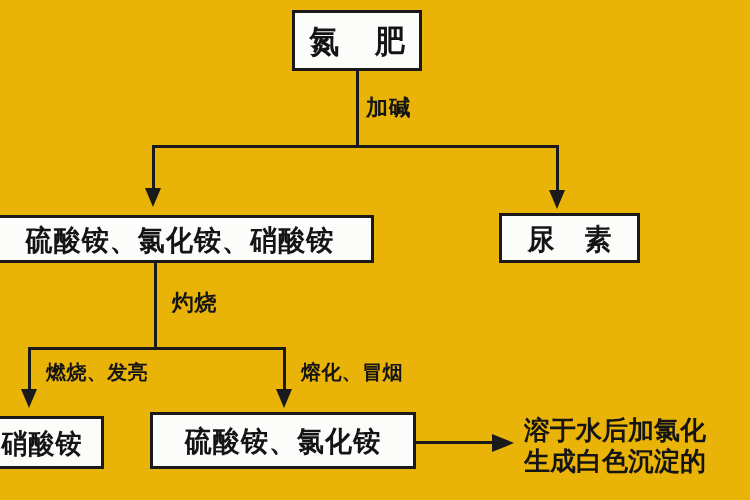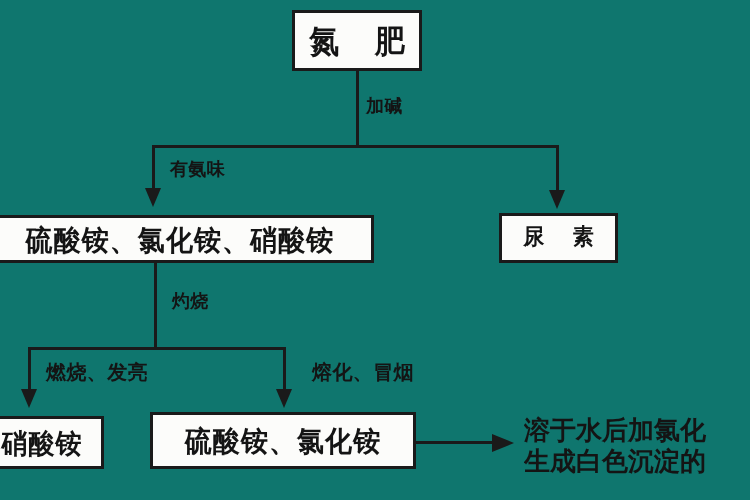--- a/index.html
+++ b/index.html
@@ -8,21 +8,21 @@
     padding: 0;
     background: #ffffff;
   }
   body {
     font-family: "DejaVu Sans", "Liberation Sans", sans-serif;
   }
   #canvas {
     position: relative;
     width: 750px;
     height: 500px;
-    background: #0f766e;
+    background: #eab308;
     overflow: hidden;
   }
 
   
   .node {
     position: absolute;
     box-sizing: border-box;
     border: 3px solid #1a1a1a;
     background: #fcfcfa;
     display: flex;
@@ -46,25 +46,24 @@
     letter-spacing: 0.42em;
     text-indent: 0.42em;
   }
   #node-ammonium-salts {
     left: -14px;  top: 215px;
     width: 388px; height: 48px;
     font-size: 27px;
   }
   #node-urea {
     left: 499px;  top: 213px;
-    width: 119px; height: 50px;
-    font-size: 21px;
+    width: 141px; height: 50px;
+    font-size: 27px;
     letter-spacing: 0.38em;
     text-indent: 0.38em;
-    font-family: Liberation Mono, monospace;
   }
   #node-ammonium-nitrate {
     left: -20px;  top: 416px;
     width: 124px; height: 53px;
     font-size: 26px;
   }
   #node-sulfate-chloride {
     left: 150px;  top: 412px;
     width: 266px; height: 57px;
     font-size: 27px;
@@ -92,21 +91,21 @@
     border-top: 9px solid transparent;
     border-bottom: 9px solid transparent;
     border-left: 22px solid #1a1a1a;
   }
 
   
   .edge-label {
     position: absolute;
     color: #141414;
     font-weight: 700;
-    font-size: 18px;
+    font-size: 22px;
     white-space: nowrap;
     line-height: 1;
     letter-spacing: 0.02em;
   }
   .edge-label.small { font-size: 20px; }
 
   
   #annotation-precipitate {
     position: absolute;
     left: 524px;
@@ -130,21 +129,20 @@
     <span class="node-inner">氮 肥</span>
   </div>
 
   <div class="vline" style="left:356px; top:71px; height:76px;"></div>
   <div class="edge-label" style="left:366px; top:97px;">加碱</div>
 
   <div class="hline" style="left:152px; top:145px; width:407px;"></div>
 
   <div class="vline" style="left:152px; top:145px; height:48px;"></div>
   <div class="arrowhead arrow-down" style="left:145px; top:188px;"></div>
-  <div class="edge-label" style="left:170px; top:160px;">有氨味</div>
 
   <div class="vline" style="left:556px; top:145px; height:50px;"></div>
   <div class="arrowhead arrow-down" style="left:549px; top:190px;"></div>
 
   <div class="node" id="node-ammonium-salts">
     <span class="node-inner">硫酸铵、氯化铵、硝酸铵</span>
   </div>
 
   <div class="node" id="node-urea">
     <span class="node-inner">尿 素</span>
@@ -154,21 +152,21 @@
   <div class="edge-label" style="left:172px; top:292px;">灼烧</div>
 
   <div class="hline" style="left:28px; top:347px; width:258px;"></div>
 
   <div class="vline" style="left:28px; top:347px; height:47px;"></div>
   <div class="arrowhead arrow-down" style="left:21px; top:389px;"></div>
   <div class="edge-label small" style="left:46px; top:362px;">燃烧、发亮</div>
 
   <div class="vline" style="left:283px; top:347px; height:47px;"></div>
   <div class="arrowhead arrow-down" style="left:276px; top:389px;"></div>
-  <div class="edge-label small" style="left:312px; top:362px;">熔化、冒烟</div>
+  <div class="edge-label small" style="left:301px; top:362px;">熔化、冒烟</div>
 
   <div class="node" id="node-ammonium-nitrate">
     <span class="node-inner">硝酸铵</span>
   </div>
 
   <div class="node" id="node-sulfate-chloride">
     <span class="node-inner">硫酸铵、氯化铵</span>
   </div>
 
   <div class="hline" style="left:416px; top:441px; width:80px;"></div>

